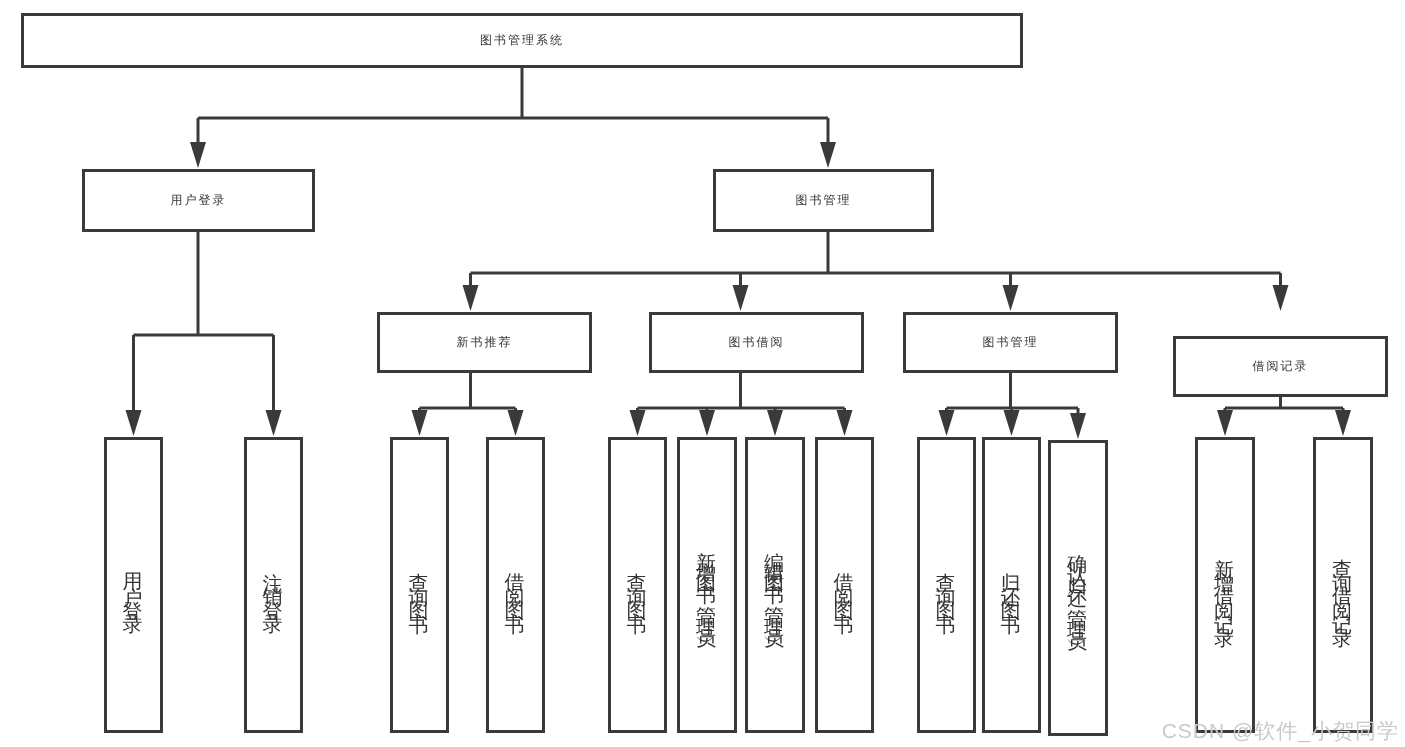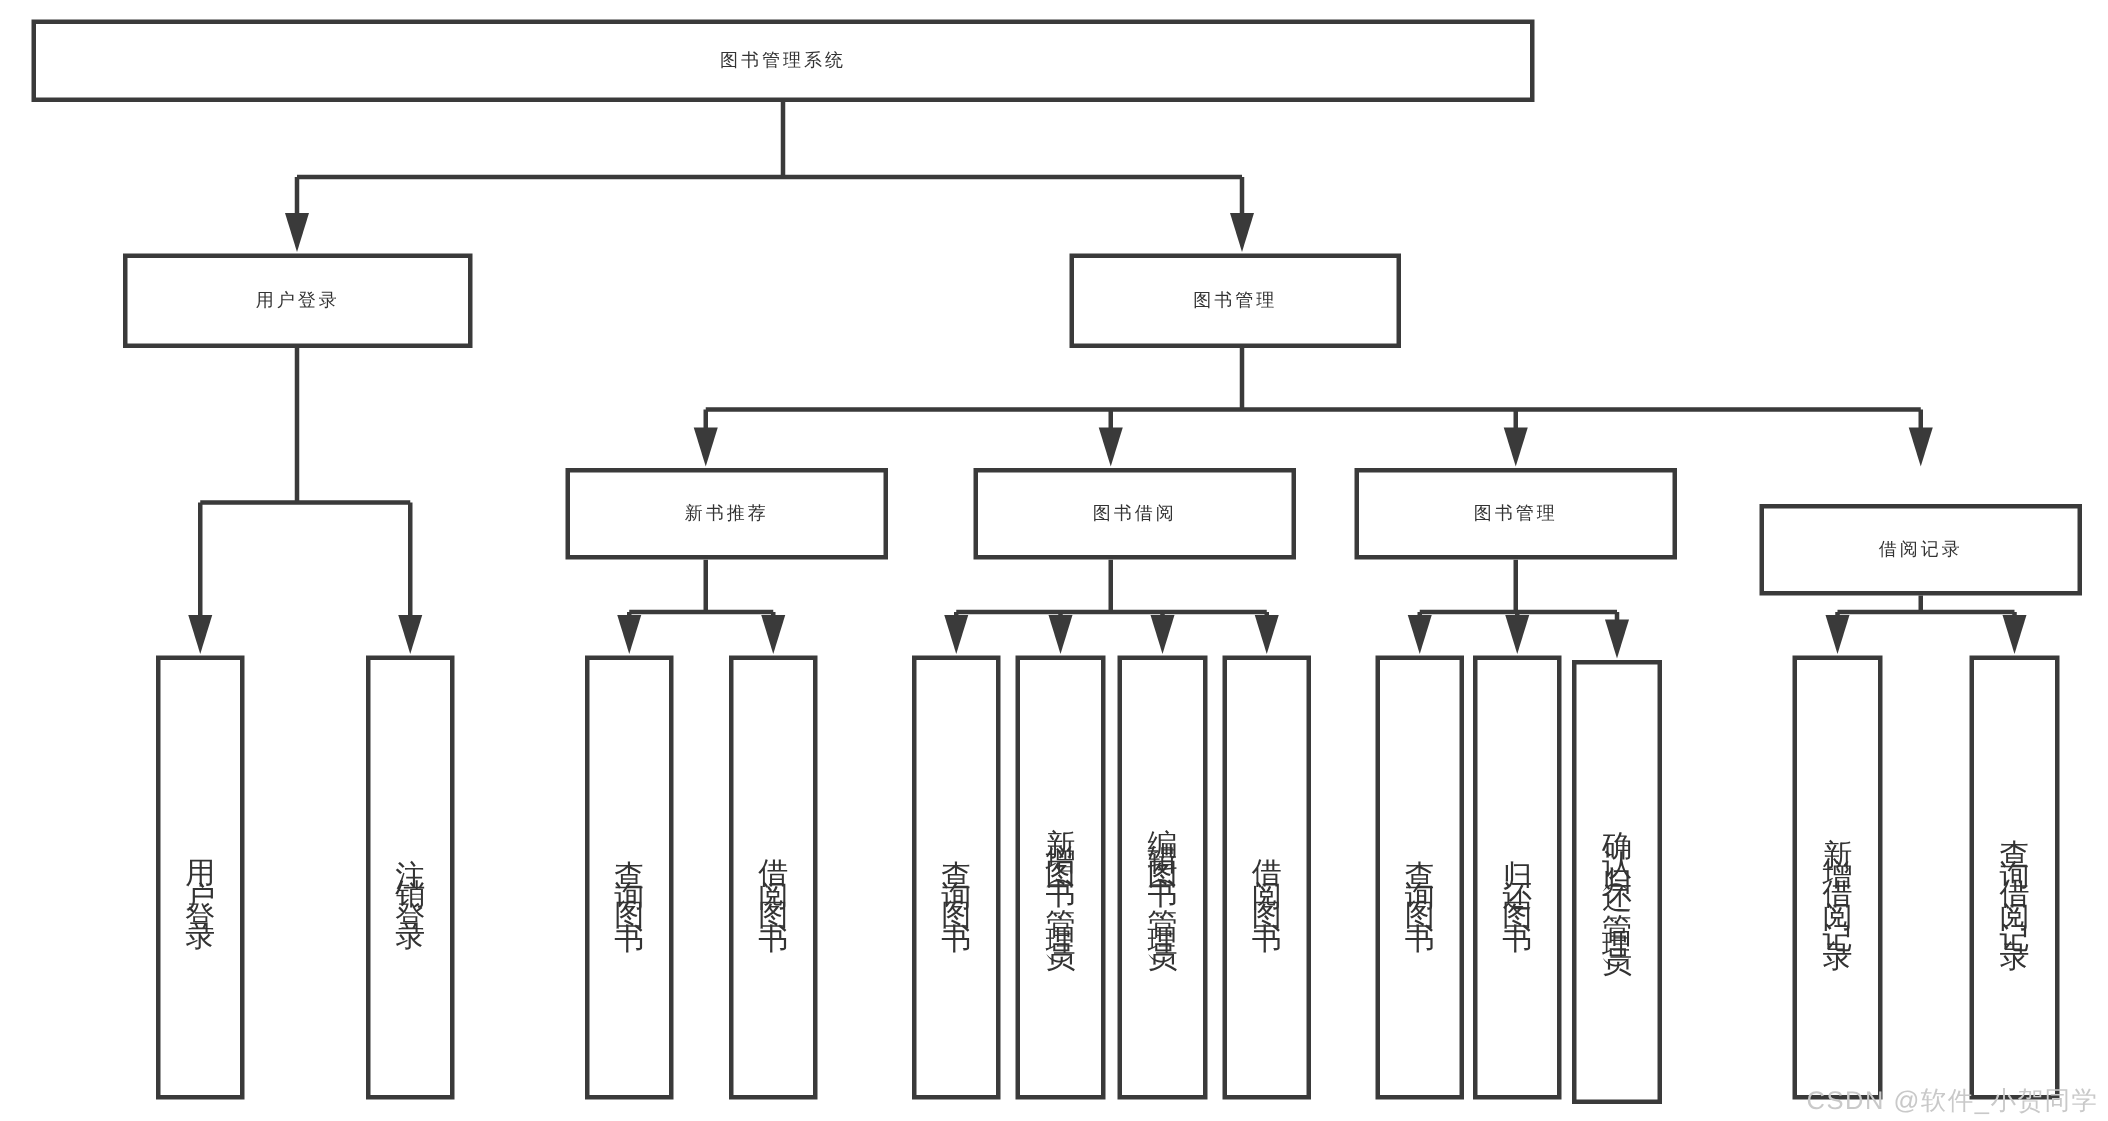--- a/index.html
+++ b/index.html
@@ -38,21 +38,21 @@
 
   #connectors{
     position:absolute;
     left:0;top:0;width:1405px;height:747px;
     z-index:1;
   }
   #watermark{
     position:absolute;
     right:6px;
     bottom:2px;
-    font-size:17px;
+    font-size:21px;
     color:#c9c9c9;
     letter-spacing:1px;
     z-index:5;
     white-space:nowrap;
   }
 </style>
 </head>
 <body>
 
 <div id="canvas">

